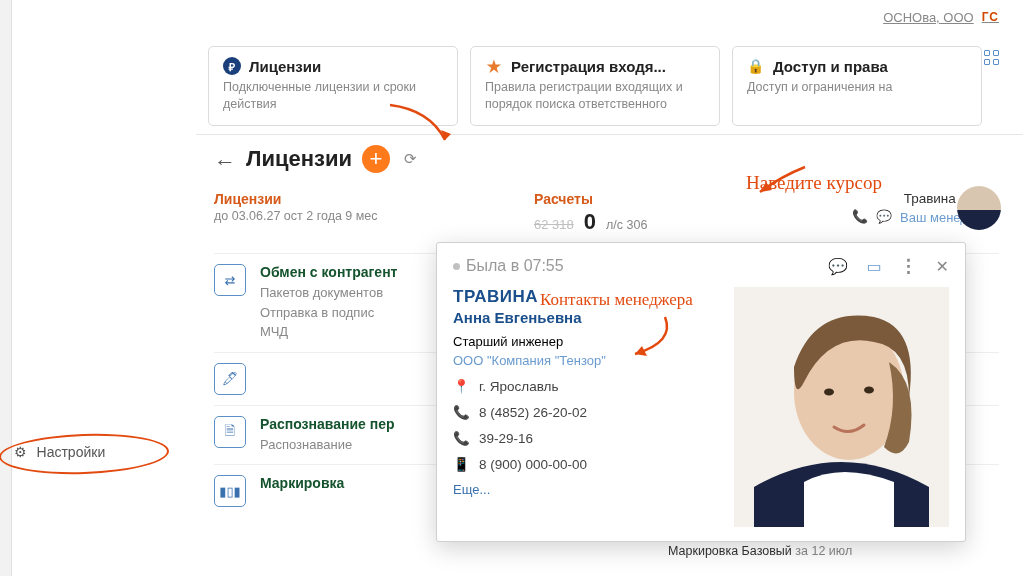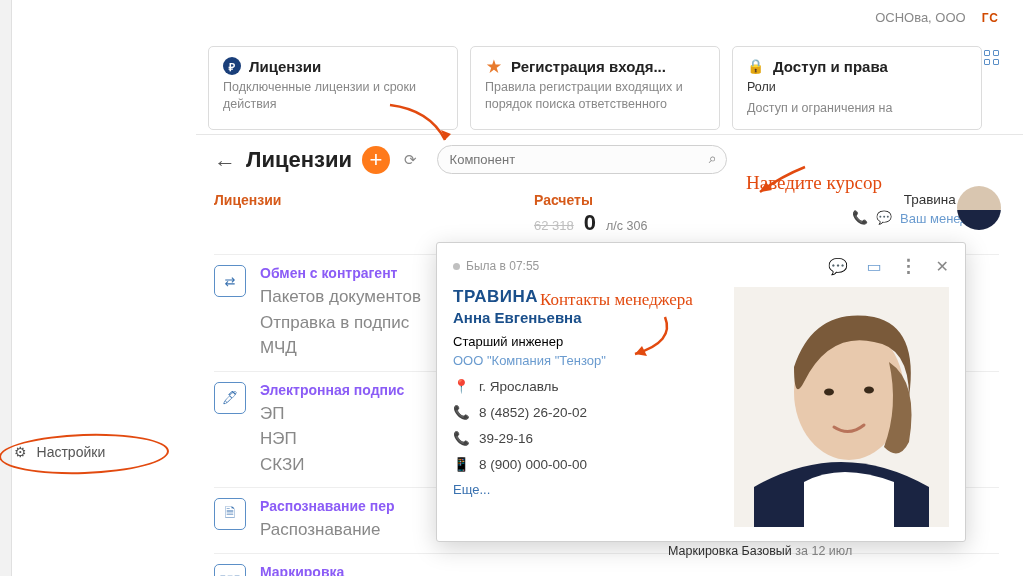--- a/index.html
+++ b/index.html
@@ -13,21 +13,21 @@
     overflow: hidden;
     position: relative;
   }
   .sidebar {
     position: absolute; left: 0; top: 0; bottom: 0; width: 12px;
     background: #f2f2f2; border-right: 1px solid #e0e0e0;
   }
   .top-org {
     position: absolute; top: 10px; right: 24px;
     color: #888; font-size: 13px;
-    display: flex; align-items: flex-end; gap: 16px;
+    display: flex; align-items: flex-start; gap: 8px; text-decoration: underline;
   }
   .logo-small { color: #d14900; font-size: 12px; font-weight: bold; letter-spacing:1px;}
   .grid-icon { position: absolute; top: 50px; right: 24px; display: grid; grid-template-columns: 6px 6px; gap:3px;}
   .grid-icon span { width:6px; height:6px; border:1.5px solid #5b8fc7; border-radius:1px;}
   .cards {
     position: absolute; top: 46px; left: 208px; display: flex; gap: 12px;
   }
   .card {
     border: 1px solid #dcdcdc; border-radius: 5px; padding: 10px 14px 12px 14px;
     width: 250px; background:#fff;
@@ -61,22 +61,22 @@
   .calc-row { display:flex; align-items:baseline; gap:10px; margin-top:2px;}
   .calc-old { text-decoration:line-through; color:#c0c0c0; font-size:13px;}
   .calc-zero { font-size:22px; font-weight:bold; color:#222;}
   .mgr-name { color:#333; font-size:13.5px; display:block; margin-bottom:3px;}
   .mgr-role { color:#6a9bcf; font-size:13px; display:inline-flex; align-items:center; gap:8px;}
   .mgr-role .pic { width:16px; height:16px; color:#aaa;}
   .avatar-sm { position:absolute; right:22px; top:186px; width:44px; height:44px; border-radius:50%; overflow:hidden; background:linear-gradient(180deg,#d9c6b0 0%,#d9c6b0 55%,#1a2442 55%);}
   .item-list { margin-top:18px; }
   .item { display:flex; gap:14px; padding:10px 0; border-top:1px solid #eee;}
   .item .ico { width:32px; height:32px; border:1.5px solid #5b8fc7; border-radius:5px; display:flex; align-items:center; justify-content:center; color:#3a72b0; flex-shrink:0;}
-  .item .body h4 { font-size:14px; font-weight:bold; color:#8b5cf6;}
-  .item .body .tags { color:#888; font-size:17px; margin-top:3px; line-height:1.5;}
+  .item .body h4 { font-size:14px; font-weight:bold; color:#14532d;}
+  .item .body .tags { color:#888; font-size:13px; margin-top:3px; line-height:1.5;}
   .item .body .tags span { margin-right:10px;}
   .settings-btn {
     position:absolute; left:8px; top:440px;
     display:flex; align-items:center; gap:10px;
     padding:4px 18px 4px 6px; color:#555; font-size:14px;
     z-index:5;
   }
   .settings-ellipse {
     position:absolute; left:-1px; top:434px; width:170px; height:40px;
     border:2.5px solid #e24a0f; border-radius:50%; z-index:4; pointer-events:none;
@@ -84,21 +84,21 @@
   }
   .anno { position:absolute; font-family:"Comic Sans MS","Segoe Script",cursive; color:#e24a0f; font-size:17px; pointer-events:none; z-index:60;}
   .arrow { position:absolute; pointer-events:none; z-index:60;}
   .popup {
     position:absolute; left:436px; top:242px; width:530px; height:300px;
     background:#fff; border:1px solid #d0d0d0; border-radius:3px;
     box-shadow:0 6px 24px rgba(0,0,0,.18);
     z-index:50; padding:12px 16px;
   }
   .popup-top { display:flex; align-items:center; justify-content:space-between; }
-  .popup-status { color:#999; font-size:12px;}
+  .popup-status { color:#999; font-size:16px;}
   .popup-status .dot { display:inline-block; width:7px; height:7px; border-radius:50%; background:#c0c0c0; margin-right:6px; vertical-align:middle;}
   .popup-actions { display:flex; gap:18px; color:#6a9bcf; align-items:center;}
   .popup-actions span { cursor:pointer; font-size:16px;}
   .popup-actions .dots3 { color:#888; font-size:18px; font-weight:bold;}
   .popup-actions .close { color:#888; font-size:16px;}
   .popup-body { display:flex; margin-top:10px; gap:12px;}
   .popup-left { flex:1; }
   .p-surname { color:#1a4f8b; font-weight:bold; font-size:17px; text-transform:uppercase; letter-spacing:.5px;}
   .p-name { color:#1a4f8b; font-weight:bold; font-size:15px; margin-top:2px;}
   .p-role { color:#000000; font-size:13px; margin-top:8px;}
@@ -142,42 +142,38 @@
         <span class="card-ico ico-star">★</span>
         <span>Регистрация входя...</span>
       </h3>
     <p>Правила регистрации входящих и порядок поиска ответственного</p>
   </div>
   <div class="card">
     <h3>
         <span class="card-ico ico-lock">🔒</span>
         <span>Доступ и права</span>
       </h3>
-    <p style="color:#333;font-weight:500">Роли</p>
     <p>Доступ и ограничения на</p>
   </div>
 </div>
 
 <span class="logo-right logo-small">ГС</span>
 
 <div class="panel">
   <div class="panel-head">
     <span class="back-btn">←</span>
     <span class="panel-title">Лицензии</span>
     <span class="plus-btn">+</span>
     <span class="refresh-btn">⟳</span>
-    <div class="search-box">
-      <input type="text" placeholder="Компонент" style="">
-      <span class="mag">⌕</span>
-    </div>
   </div>
 
   <div class="cols">
     <div class="col-lic">
       <div class="col-head">Лицензии</div>
+      <div class="col-sub">до 03.06.27 ост 2 года 9 мес</div>
     </div>
     <div class="col-calc">
       <div class="col-head">Расчеты</div>
       <div class="calc-row">
         <span class="calc-old">62 318</span>
         <span class="calc-zero">0</span>
         <span class="col-sub">л/с 306</span>
       </div>
     </div>
     <div class="col-mgr">
@@ -193,24 +189,20 @@
   <div class="item-list">
     <div class="item">
       <div class="ico">⇄</div>
       <div class="body">
         <h4>Обмен с контрагент</h4>
         <div class="tags"><span>Пакетов документов</span><br><span>Отправка в подпис</span><br><span>МЧД</span></div>
       </div>
     </div>
     <div class="item">
       <div class="ico">🖊</div>
-      <div class="body">
-        <h4>Электронная подпис</h4>
-        <div class="tags"><span>ЭП</span><br><span>НЭП</span><br><span>СКЗИ</span></div>
-      </div>
     </div>
     <div class="item">
       <div class="ico">🗎</div>
       <div class="body">
         <h4>Распознавание пер</h4>
         <div class="tags"><span>Распознавание</span></div>
       </div>
     </div>
     <div class="item">
       <div class="ico">▮▯▮</div>

